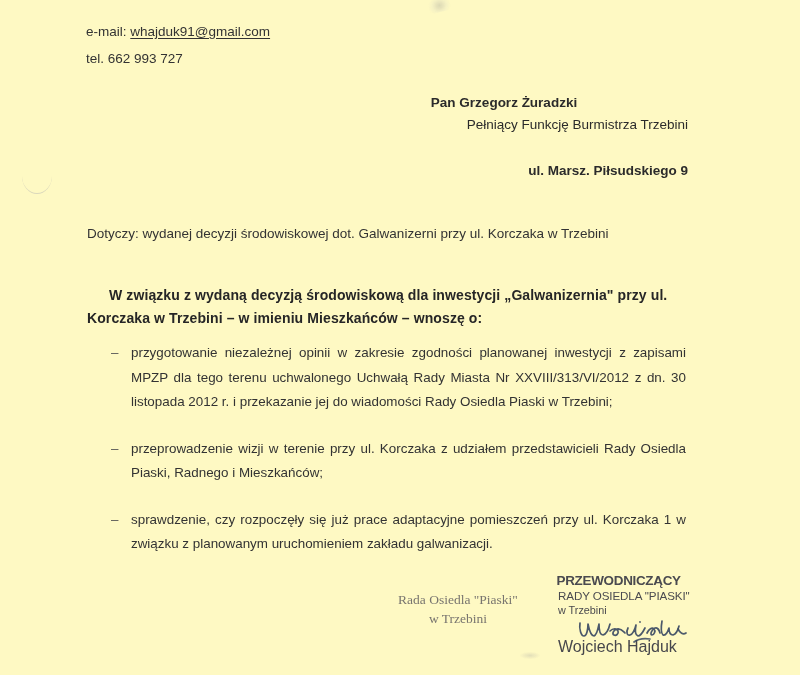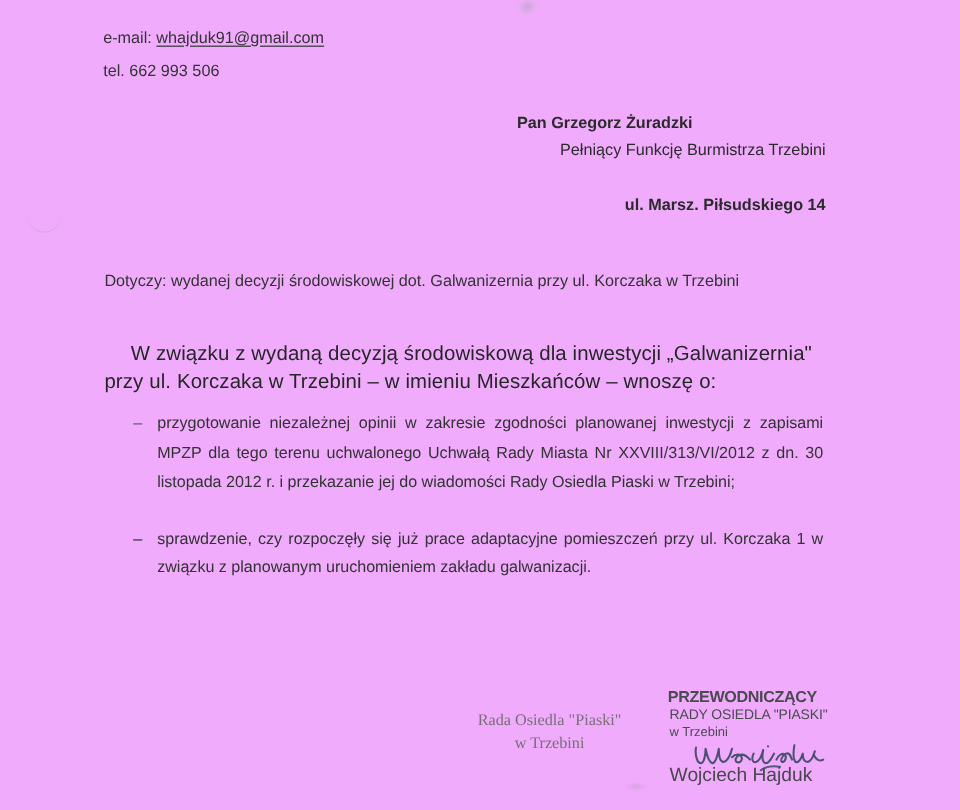--- a/index.html
+++ b/index.html
@@ -4,21 +4,21 @@
 <style>
   html, body {
     margin: 0;
     padding: 0;
     background: #ffffff;
   }
   .page {
     position: relative;
     width: 800px;
     height: 675px;
-    background: #f0abfc;
+    background: #fef9c3;
     overflow: hidden;
     font-family: "Liberation Sans", sans-serif;
     color: #2e2e2e;
     -webkit-font-smoothing: antialiased;
   }
 
   
   .artifact {
     position: absolute;
     pointer-events: none;
@@ -86,22 +86,22 @@
 
   #subject-line {
     left: 87px; top: 226px;
     font-size: 13.5px;
     color: #333333;
   }
 
   #request-heading {
     left: 87px; top: 284px;
     width: 600px;
-    font-size: 17px;
-    font-weight: normal;
+    font-size: 14px;
+    font-weight: bold;
     line-height: 22.5px;
     text-indent: 22px;
     color: #262626;
     letter-spacing: 0.1px;
   }
 
   #request-list {
     position: absolute;
     left: 110px; top: 341px;
     width: 576px;
@@ -182,43 +182,44 @@
 
   <div class="artifact" id="artifact-top-smudge"></div>
   <div class="artifact" id="artifact-left-arc"></div>
   <div class="artifact" id="artifact-bottom-mark"></div>
 
   <div class="tb" id="contact-block">
     <div>
       <span>e-mail:</span>
       <span id="email-address">whajduk91@gmail.com</span>
     </div>
-    <div>tel. 662 993 506</div>
+    <div>tel. 662 993 727</div>
   </div>
 
   <div class="tb" id="recipient-block">
     <div id="recipient-name">Pan Grzegorz Żuradzki</div>
     <div id="recipient-role">Pełniący Funkcję Burmistrza Trzebini</div>
   </div>
 
   <div class="tb" id="recipient-address-block">
-    <div>ul. Marsz. Piłsudskiego 14</div>
-  </div>
-
-  <div class="tb" id="subject-line">Dotyczy: wydanej decyzji środowiskowej dot. Galwanizernia przy ul. Korczaka w Trzebini</div>
+    <div>ul. Marsz. Piłsudskiego 9</div>
+  </div>
+
+  <div class="tb" id="subject-line">Dotyczy: wydanej decyzji środowiskowej dot. Galwanizerni przy ul. Korczaka w Trzebini</div>
 
   <div class="tb" id="request-heading">W związku z wydaną decyzją środowiskową dla inwestycji „Galwanizernia" przy ul. Korczaka w Trzebini – w imieniu Mieszkańców – wnoszę o:</div>
 
   <ul id="request-list">
     <li class="request-item">
       <span class="item-dash">–</span>
       <span>przygotowanie niezależnej opinii w zakresie zgodności planowanej inwestycji z zapisami MPZP dla tego terenu uchwalonego Uchwałą Rady Miasta Nr XXVIII/313/VI/2012 z dn. 30 listopada 2012 r. i przekazanie jej do wiadomości Rady Osiedla Piaski w Trzebini;</span>
     </li>
     <li class="request-item">
       <span class="item-dash">–</span>
+      <span>przeprowadzenie wizji w terenie przy ul. Korczaka z udziałem przedstawicieli Rady Osiedla Piaski, Radnego i Mieszkańców;</span>
     </li>
     <li class="request-item">
       <span class="item-dash">–</span>
       <span>sprawdzenie, czy rozpoczęły się już prace adaptacyjne pomieszczeń przy ul. Korczaka 1 w związku z planowanym uruchomieniem zakładu galwanizacji.</span>
     </li>
   </ul>
 
   <div class="tb" id="stamp-council">
     <div>Rada Osiedla "Piaski"</div>
     <div>w Trzebini</div>

